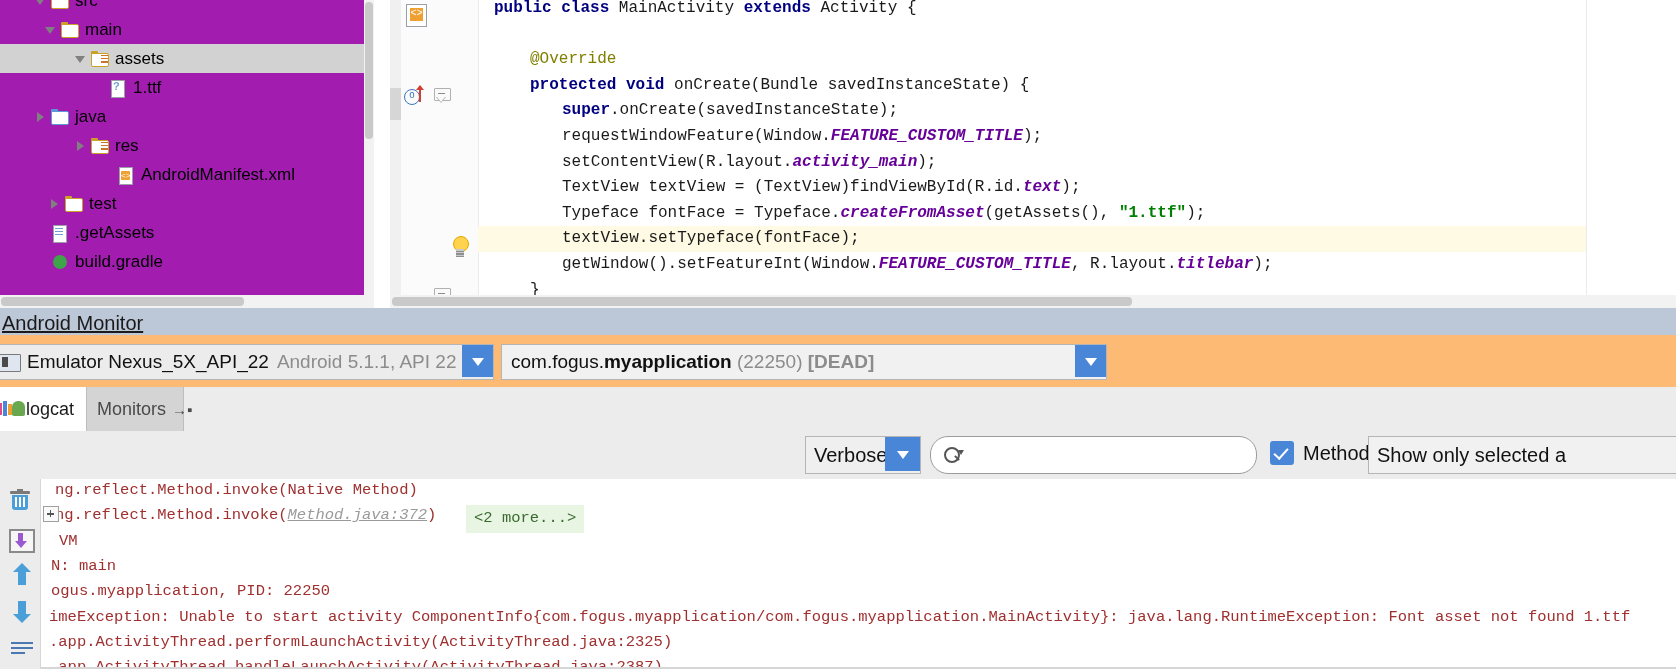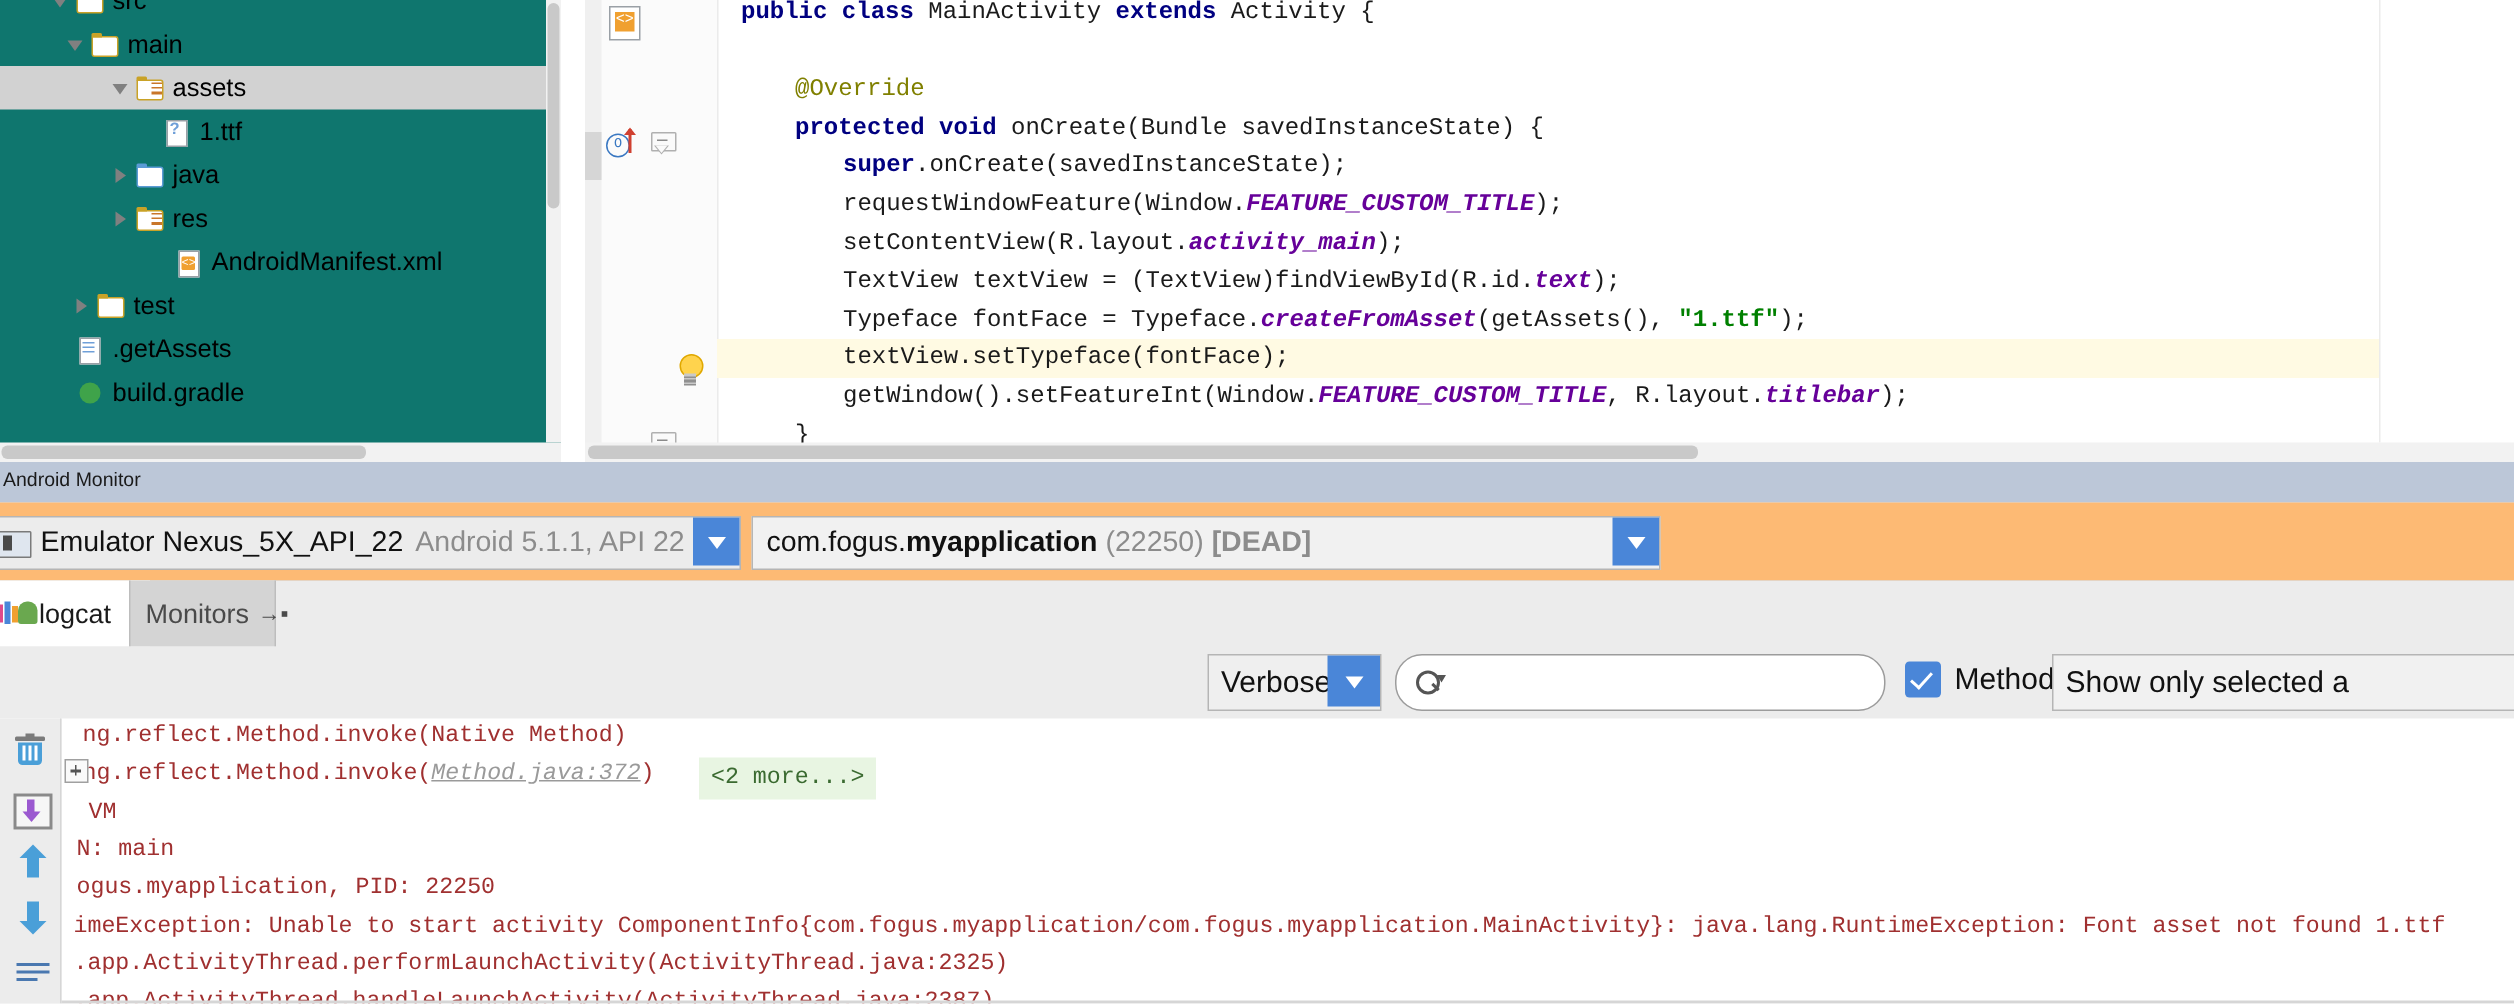--- a/index.html
+++ b/index.html
@@ -9,21 +9,21 @@
     font-family:"Liberation Sans", sans-serif;
     font-size:15px;color:#000;
     -webkit-font-smoothing:antialiased;
   }
   .app{position:relative;width:1676px;height:669px;}
 
   
   .top-area{position:absolute;left:0;top:0;width:1676px;height:308px;background:#ffffff;}
 
   
-  .tree{position:absolute;left:0;top:0;width:374px;height:308px;background:#0f766e;overflow:hidden;}
+  .tree{position:absolute;left:0;top:0;width:374px;height:308px;background:#a21caf;overflow:hidden;}
   .tree-row{position:relative;height:29px;display:flex;align-items:center;white-space:nowrap;}
   .tree-row.sel{background:#d2d2d2;}
   .twisty{width:13px;height:13px;flex:0 0 13px;position:relative;margin-right:4px;}
   .twisty.closed::before{
     content:"";position:absolute;left:3px;top:2px;
     border-left:7px solid #808080;border-top:5px solid transparent;border-bottom:5px solid transparent;
   }
   .twisty.open::before{
     content:"";position:absolute;left:1px;top:4px;
     border-top:7px solid #808080;border-left:5px solid transparent;border-right:5px solid transparent;
@@ -101,21 +101,21 @@
      border:1px solid #e0a800;}
   .bulb .base{position:absolute;left:6px;top:13px;width:8px;height:7px;background:#c9c9c9;}
   .bulb .base i{display:block;height:1.3px;background:#909090;margin-top:1.5px;}
   .ed-hsb{position:absolute;left:0;bottom:0;width:1286px;height:13px;background:#f2f2f2;}
   .ed-hsb-thumb{position:absolute;left:2px;top:2px;width:740px;height:9px;background:#c9c9c9;border-radius:4px;}
   .ed-right-gap{position:absolute;left:1196px;top:0;width:90px;height:295px;background:#ffffff;border-left:1px solid #ebebeb;}
 
   
   .monitor{position:absolute;left:0;top:308px;width:1676px;height:361px;background:#ececec;}
   .mon-title{position:absolute;left:0;top:0;width:1676px;height:27px;background:#bcc7d8;}
-  .mon-title span{position:absolute;left:2px;top:4px;font-size:13px;color:#1a1a1a;}
+  .mon-title span{position:absolute;left:2px;top:4px;font-size:20px;color:#1a1a1a;text-decoration:underline;}
 
   .mon-devrow{position:absolute;left:0;top:27px;width:1676px;height:52px;background:#fdba74;border-bottom:1px solid #c0c0c0;}
   .device-combo{position:absolute;left:-8px;top:9px;width:500px;height:34px;background:#ececec;
      border:1px solid #b5b5b5;display:flex;align-items:center;}
   .device-combo .dev-ic{width:22px;height:17px;margin-left:6px;flex:0 0 22px;position:relative;}
   .device-combo .dev-ic::before{content:"";position:absolute;left:0;top:0;width:20px;height:16px;
      border:1.6px solid #7a7a7a;background:#dfe6ef;border-radius:1px;}
   .device-combo .dev-ic::after{content:"";position:absolute;left:3px;top:3px;width:6px;height:10px;background:#4a4a4a;}
   .device-name{font-size:19px;color:#111;margin-left:6px;white-space:nowrap;}
   .device-meta{font-size:19px;color:#8c8c8c;margin-left:8px;white-space:nowrap;}
@@ -227,21 +227,21 @@
                 <i></i>
               </span>
             </span>
             <span class="tree-label">assets</span>
           </div>
           <div class="tree-row" style="padding-left: 92px;">
             <span class="twisty"></span>
             <span class="ic file file-q"></span>
             <span class="tree-label">1.ttf</span>
           </div>
-          <div class="tree-row" style="padding-left: 74px;">
+          <div class="tree-row" style="padding-left: 34px;">
             <span class="twisty closed"></span>
             <span class="ic folder folder-blue"></span>
             <span class="tree-label">java</span>
           </div>
           <div class="tree-row" style="padding-left: 74px;">
             <span class="twisty closed"></span>
             <span class="ic folder folder-src">
               <span class="bars">
                 <i></i>
                 <i></i>

